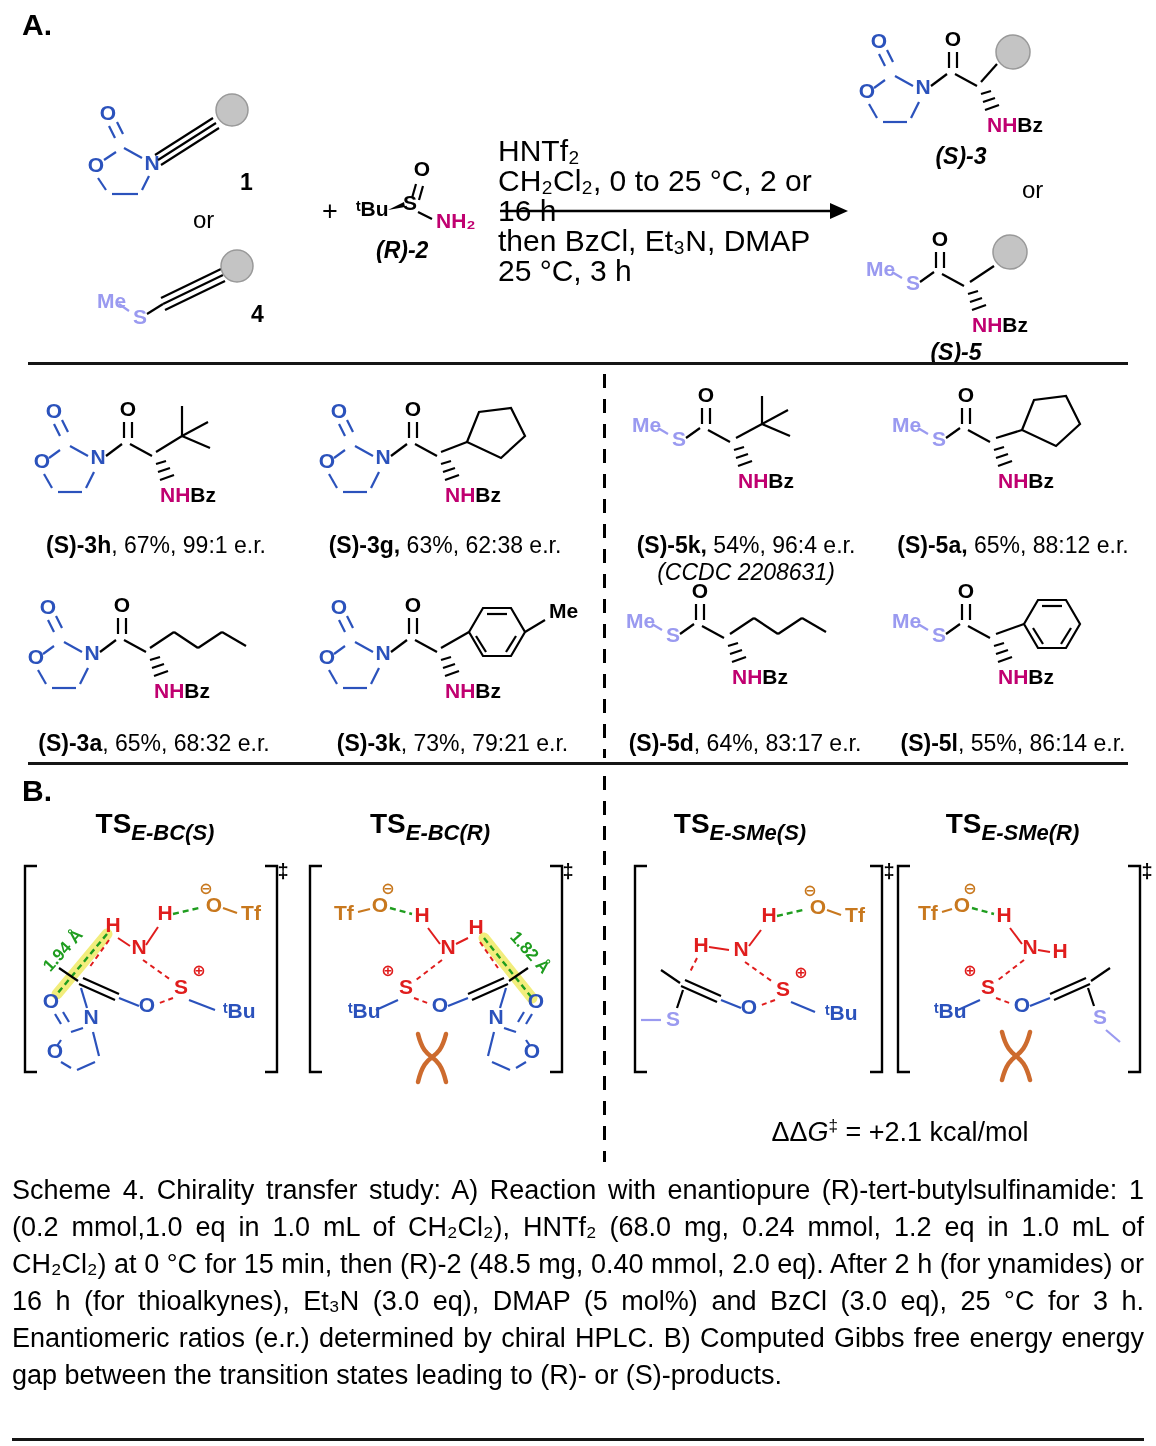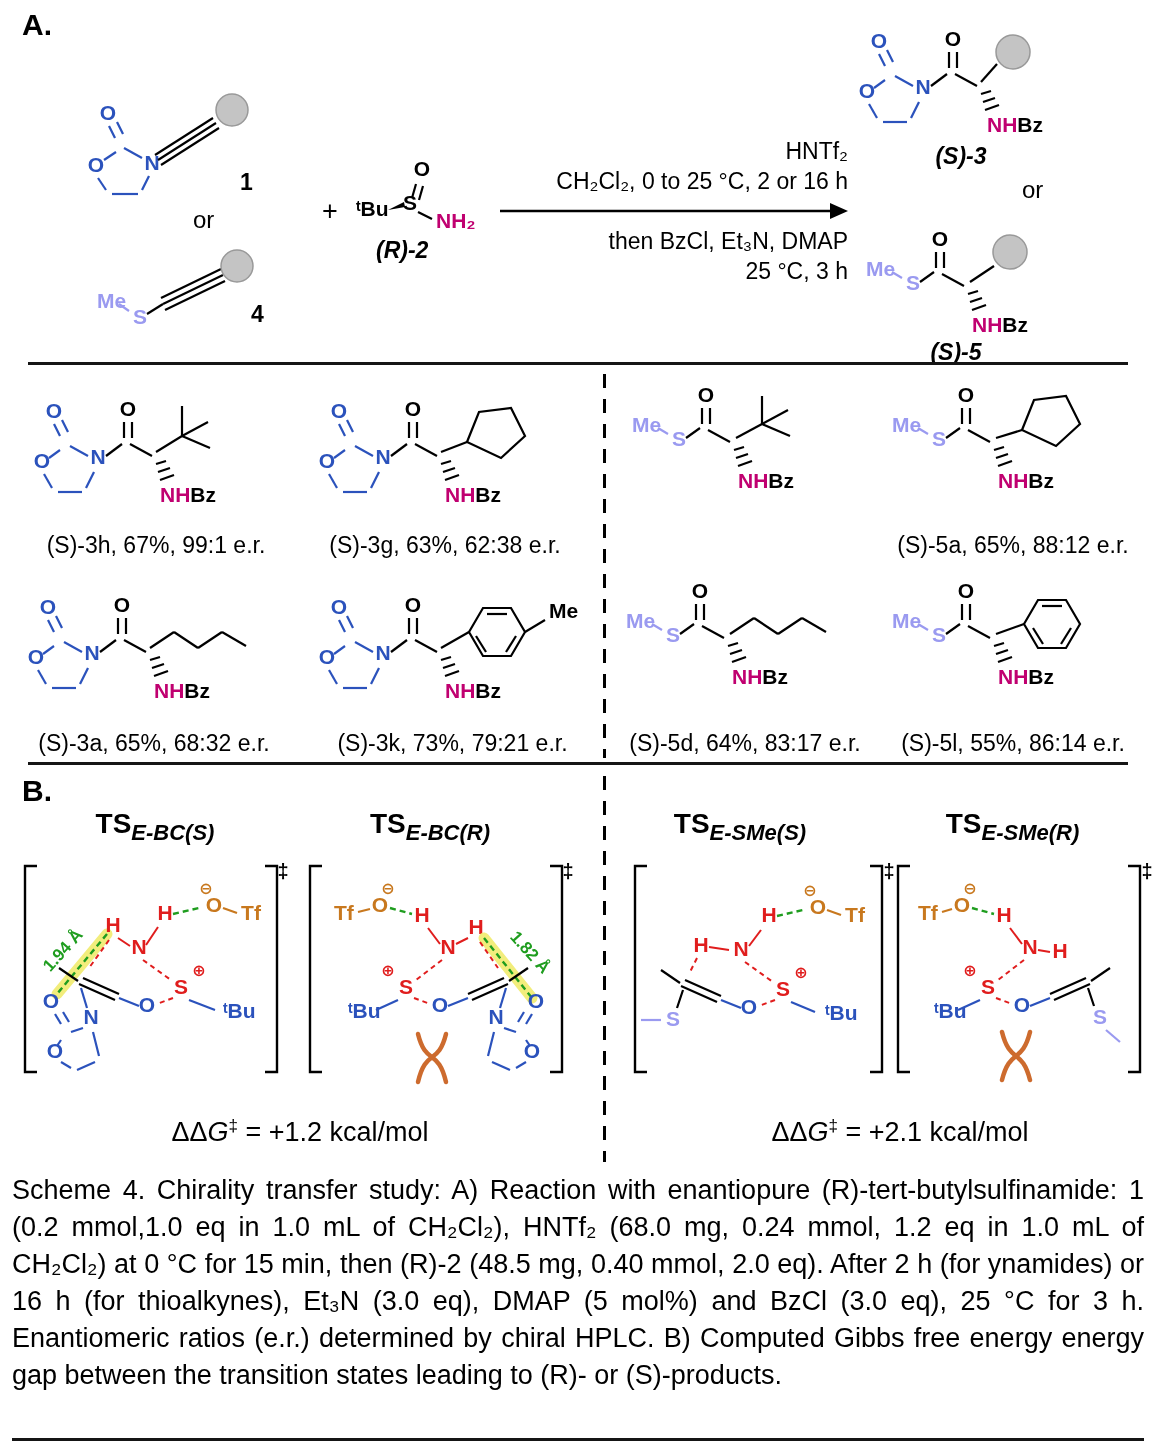--- a/index.html
+++ b/index.html
@@ -2,23 +2,23 @@
 <html><head>
 <meta charset="utf-8">
 <style>
 *{margin:0;padding:0;box-sizing:border-box}
 body{width:1156px;height:1446px;background:#fff;color:#000;font-family:"Liberation Sans","DejaVu Sans",sans-serif}
 .page{position:relative;width:1156px;height:1446px;overflow:hidden;background:#fff}
 .abs{position:absolute}
 .sec-label{position:absolute;font-size:30px;font-weight:700}
 .or-txt{position:absolute;font-size:24px}
 .plus-txt{position:absolute;font-size:27px}
-.cond{position:absolute;text-align:right;font-size:23px;line-height:30px}
+.cond{position:absolute;text-align:left;font-size:30px;line-height:30px}
 .ex-label{position:absolute;text-align:center;font-size:23px;line-height:27px}
-.ex-label .nm{font-weight:400}
+.ex-label .nm{font-weight:700}
 .ccdc{font-style:italic}
 .ts-label{position:absolute;text-align:center;font-size:28px;font-weight:700}
 .ts-label sub{font-size:22px;font-style:italic;font-weight:700}
 .energy{position:absolute;text-align:center;font-size:27px}
 .energy i{font-style:italic}
 .energy sup{font-size:17px;vertical-align:super}
 .hr{position:absolute;background:#151515;height:3px}
 .vdash{position:absolute;width:3px;background:repeating-linear-gradient(to bottom,#000 0 14px,transparent 14px 25px)}
 .caption{position:absolute;font-size:27px;line-height:37px;text-align:justify}
 .caption .b{font-weight:400}
@@ -258,20 +258,24 @@
           <line x1="120" y1="82" x2="134" y2="77" class="sk"></line>
       </g>
       <g>
         <line x1="118" y1="54" x2="144" y2="40" class="sk"></line>
         <line x1="144" y1="40" x2="144" y2="12" class="sk"></line>
         <line x1="144" y1="40" x2="170" y2="26" class="sk"></line>
         <line x1="144" y1="40" x2="172" y2="52" class="sk"></line>
       </g>
       <text x="120" y="104"><tspan class="tm">NH</tspan><tspan>Bz</tspan></text>
     </svg>
+    <div class="ex-label" style="left:0;top:148px;width:100%">
+      <span class="nm">(S)-5k,</span><span> 54%, 96:4 e.r.</span>
+      <div class="ccdc">(CCDC 2208631)</div>
+    </div>
   </div>
 
   <div class="abs" style="left:878px;top:384px;width:270px;height:196px">
     <svg style="left:0;top:0" width="270" height="140">
       <g>
         <text x="14" y="48" class="tp">Me</text>
         <line x1="40" y1="44" x2="50" y2="50" class="sp"></line>
         <text x="54" y="62" class="tp">S</text>
         <line x1="68" y1="54" x2="82" y2="44" class="sk"></line>
         <text x="88" y="18" text-anchor="middle">O</text>
@@ -595,23 +599,20 @@
     <text x="210" y="172" class="tp" text-anchor="middle">S</text>
     <line x1="216" y1="178" x2="230" y2="190" class="sp"></line>
     <text x="44" y="166" class="tb">ᵗBu</text>
     <line x1="90" y1="148" x2="68" y2="158" class="sb"></line>
     <g>
       <path d="M112,228 C120,196 132,212 140,180" class="clash"></path>
       <path d="M140,228 C132,196 120,212 112,180" class="clash"></path>
     </g>
   </svg>
 
-  <div class="energy" style="left:110px;top:1116px;width:380px">
-    <span>ΔΔ</span><i>G</i><sup>‡</sup><span> = +1.2 kcal/mol</span>
-  </div>
   <div class="energy" style="left:710px;top:1116px;width:380px">
     <span>ΔΔ</span><i>G</i><sup>‡</sup><span> = +2.1 kcal/mol</span>
   </div>
 
   <div class="caption" style="left:12px;top:1172px;width:1132px"><span class="b">Scheme 4.</span><span> Chirality transfer study: A) Reaction with enantiopure </span><span class="i">(R)-tert-</span><span>butylsulfinamide: </span><span class="b">1</span><span> (0.2 mmol,1.0 eq in 1.0 mL of CH₂Cl₂), HNTf₂ (68.0 mg, 0.24 mmol, 1.2 eq in 1.0 mL of CH₂Cl₂) at 0 °C for 15 min, then </span><span class="i">(R)-</span><span class="b">2</span><span> (48.5 mg, 0.40 mmol, 2.0 eq). After 2 h (for ynamides) or 16 h (for thioalkynes), Et₃N (3.0 eq), DMAP (5 mol%) and BzCl (3.0 eq), 25 °C for 3 h. Enantiomeric ratios (e.r.) determined by chiral HPLC. B) Computed Gibbs free energy energy gap between the transition states leading to </span><span class="i">(R)-</span><span> or </span><span class="i">(S)-</span><span>products.</span></div>
 
   <div class="hr" style="left:12px;top:1438px;width:1132px"></div>
 </div>
 
 </body></html>

